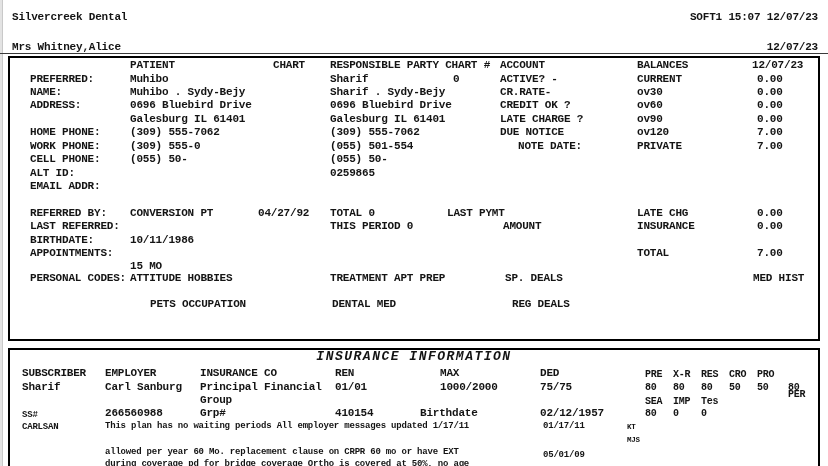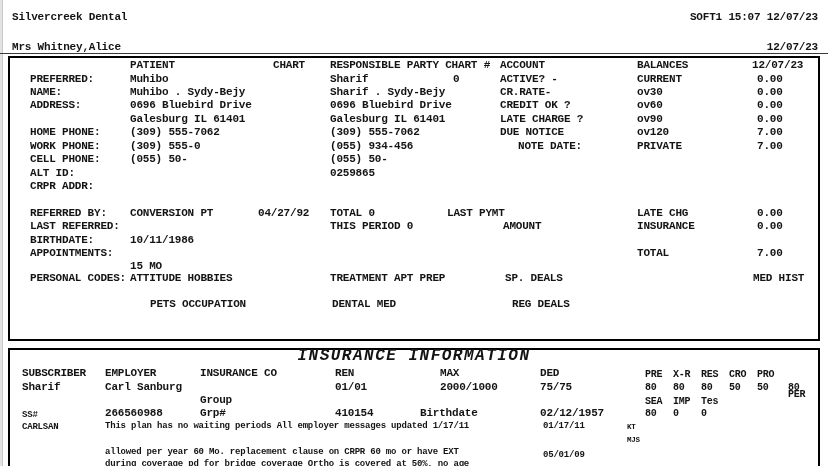--- a/index.html
+++ b/index.html
@@ -4,21 +4,21 @@
 <style>
   html,body{margin:0;padding:0;background:#9a9a9a;}
   .page{position:relative;width:828px;height:466px;background:#ffffff;overflow:hidden;
         font-family:"Liberation Mono","DejaVu Sans Mono",monospace;font-weight:bold;color:#141414;}
   .t{position:absolute;font-size:11px;line-height:13px;white-space:pre;letter-spacing:-0.2px;}
   .m{font-size:10px;}
   .s{font-size:9px;letter-spacing:-0.2px;}
   .xs{font-size:7.5px;}
   .center{left:0;width:100%;text-align:center;}
   .title{font-size:14px;letter-spacing:3px;}
-  .ins-title{font-size:16px;font-style:italic;letter-spacing:1.5px;}
+  .ins-title{font-size:13px;font-style:italic;letter-spacing:1.5px;}
   .rt{right:10px;text-align:right;}
   .box{position:absolute;border:2px solid #000;background:transparent;box-sizing:border-box;}
   .hr{position:absolute;left:0;width:828px;border-top:1.5px solid #3a3a3a;height:0;}
   .left-edge{position:absolute;left:0;top:0;width:2px;height:466px;background:#e3e3e3;border-right:1px solid #c9c9c9;}
 </style>
 </head>
 <body>
 
 <div class="page">
   <div class="left-edge"></div>
@@ -68,33 +68,33 @@
 
   <span class="t" style="left:30px;top:126px">HOME PHONE:</span>
   <span class="t" style="left:130px;top:126px">(309) 555-7062</span>
   <span class="t" style="left:330px;top:126px">(309) 555-7062</span>
   <span class="t" style="left:500px;top:126px">DUE NOTICE</span>
   <span class="t" style="left:637px;top:126px">ov120</span>
   <span class="t" style="left:757px;top:126px">7.00</span>
 
   <span class="t" style="left:30px;top:140px">WORK PHONE:</span>
   <span class="t" style="left:130px;top:140px">(309) 555-0</span>
-  <span class="t" style="left:330px;top:140px">(055) 934-456</span>
+  <span class="t" style="left:330px;top:140px">(055) 501-554</span>
   <span class="t" style="left:518px;top:140px">NOTE DATE:</span>
   <span class="t" style="left:637px;top:140px">PRIVATE</span>
   <span class="t" style="left:757px;top:140px">7.00</span>
 
   <span class="t" style="left:30px;top:153px">CELL PHONE:</span>
   <span class="t" style="left:130px;top:153px">(055) 50-</span>
   <span class="t" style="left:330px;top:153px">(055) 50-</span>
 
   <span class="t" style="left:30px;top:167px">ALT ID:</span>
   <span class="t" style="left:330px;top:167px">0259865</span>
 
-  <span class="t" style="left:30px;top:180px">CRPR ADDR:</span>
+  <span class="t" style="left:30px;top:180px">EMAIL ADDR:</span>
 
   <span class="t" style="left:30px;top:207px">REFERRED BY:</span>
   <span class="t" style="left:130px;top:207px">CONVERSION PT</span>
   <span class="t" style="left:258px;top:207px">04/27/92</span>
   <span class="t" style="left:330px;top:207px">TOTAL 0</span>
   <span class="t" style="left:447px;top:207px">LAST PYMT</span>
   <span class="t" style="left:637px;top:207px">LATE CHG</span>
   <span class="t" style="left:757px;top:207px">0.00</span>
 
   <span class="t" style="left:30px;top:220px">LAST REFERRED:</span>
@@ -131,22 +131,23 @@
   <span class="t" style="left:540px;top:367px">DED</span>
   <span class="t m" style="left:645px;top:368px">PRE</span>
   <span class="t m" style="left:673px;top:368px">X-R</span>
   <span class="t m" style="left:701px;top:368px">RES</span>
   <span class="t m" style="left:729px;top:368px">CRO</span>
   <span class="t m" style="left:757px;top:368px">PRO</span>
   <span class="t m" style="left:788px;top:388px">PER</span>
 
   <span class="t" style="left:22px;top:381px">Sharif</span>
   <span class="t" style="left:105px;top:381px">Carl Sanburg</span>
+  <span class="t" style="left:200px;top:381px">Principal Financial</span>
   <span class="t" style="left:335px;top:381px">01/01</span>
-  <span class="t" style="left:440px;top:381px">2000/1000</span>
+  <span class="t" style="left:440px;top:381px">1000/2000</span>
   <span class="t" style="left:540px;top:381px">75/75</span>
   <span class="t m" style="left:645px;top:381px">80</span>
   <span class="t m" style="left:673px;top:381px">80</span>
   <span class="t m" style="left:701px;top:381px">80</span>
   <span class="t m" style="left:729px;top:381px">50</span>
   <span class="t m" style="left:757px;top:381px">50</span>
   <span class="t m" style="left:788px;top:381px">80</span>
 
   <span class="t" style="left:200px;top:394px">Group</span>
   <span class="t m" style="left:645px;top:395px">SEA</span>

